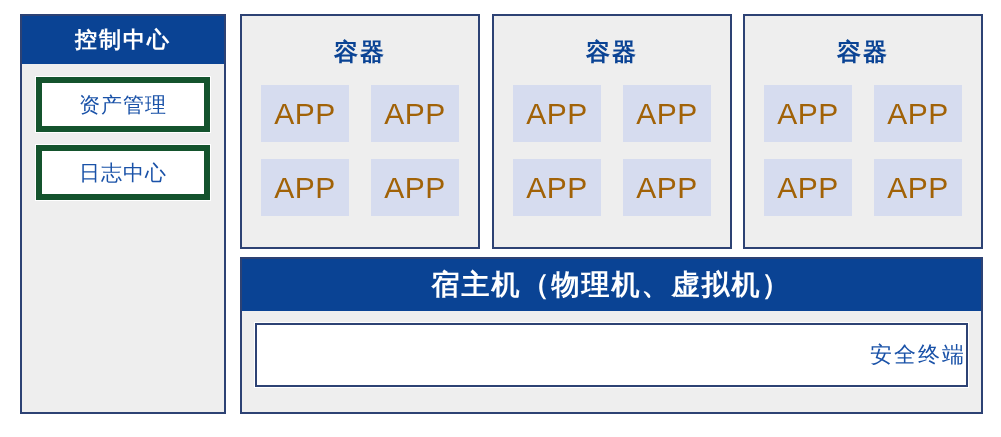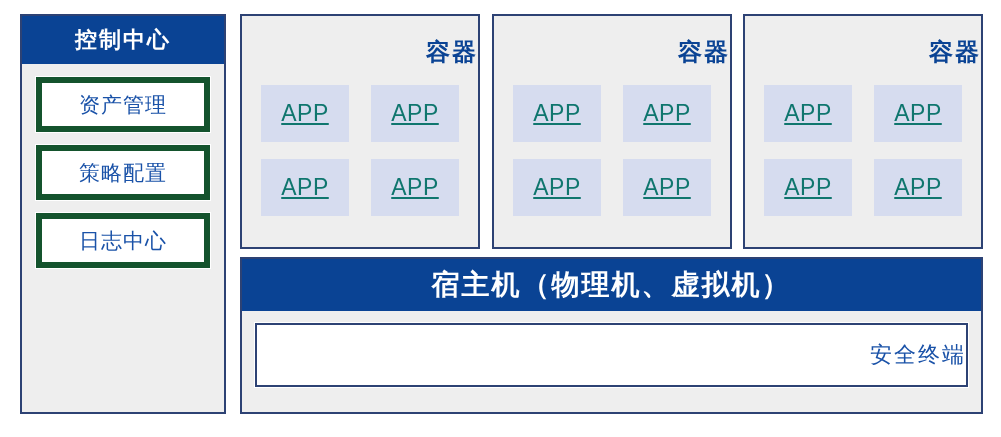--- a/index.html
+++ b/index.html
@@ -83,44 +83,43 @@
     top: 14px;
     width: 240px;
     height: 235px;
   }
   #container-box-0 { left: 240px; }
   #container-box-1 { left: 492px; }
   #container-box-2 { left: 743px; }
 
   .container-title {
     margin-top: 20px;
-    text-align: right;
+    text-align: center;
     font-size: 24px;
     font-weight: bold;
     color: #0a4394;
     letter-spacing: 2px;
   }
   .app-grid {
     margin-top: 17px;
     display: grid;
     grid-template-columns: 88px 88px;
     grid-template-rows: 57px 57px;
     column-gap: 22px;
     row-gap: 17px;
     justify-content: center;
   }
   .app-cell {
     background: #d6dcef;
-    color: #0f766e;
-    font-size: 23px;
+    color: #a16207;
+    font-size: 30px;
     display: flex;
     align-items: center;
     justify-content: center;
     letter-spacing: 0.5px;
-    text-decoration: underline;
   }
 
   
   #host-panel {
     left: 240px;
     top: 257px;
     width: 743px;
     height: 157px;
   }
   #host-title {
@@ -152,23 +151,20 @@
 
 <div id="diagram">
 
   <div class="panel" id="control-center">
     <div class="bluebar" id="control-center-title">控制中心</div>
     <div id="control-center-list">
       <div class="cc-item">
         <span>资产管理</span>
       </div>
       <div class="cc-item">
-        <span>策略配置</span>
-      </div>
-      <div class="cc-item">
         <span>日志中心</span>
       </div>
     </div>
   </div>
 
   <div class="panel container-box" id="container-box-0">
     <div class="container-title">容器</div>
     <div class="app-grid">
       <div class="app-cell">
         <span>APP</span>

